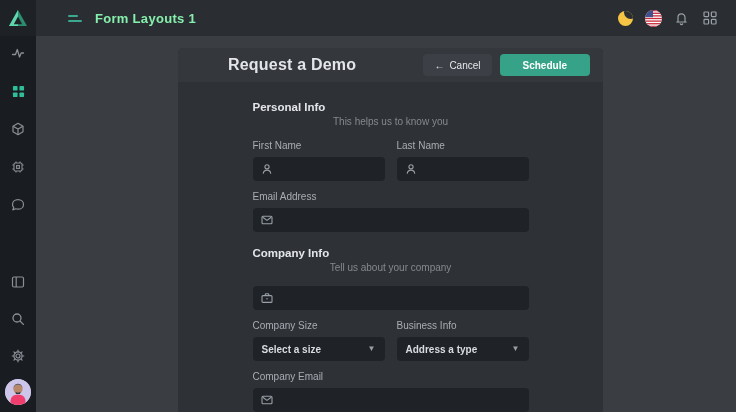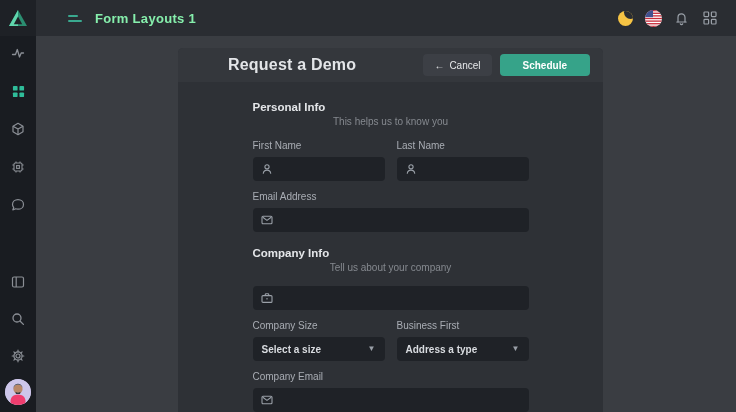--- a/index.html
+++ b/index.html
@@ -266,21 +266,21 @@
 
           <div class="row2">
             <div class="field">
               <label class="f-label">Company Size</label>
               <div class="select">
                 <span>Select a size</span>
                 <span class="caret">▼</span>
               </div>
             </div>
             <div class="field">
-              <label class="f-label">Business First</label>
+              <label class="f-label">Business Info</label>
               <div class="select">
                 <span>Address a type</span>
                 <span class="caret">▼</span>
               </div>
             </div>
           </div>
 
           <div class="field">
             <label class="f-label">Company Email</label>
             <div class="input">

